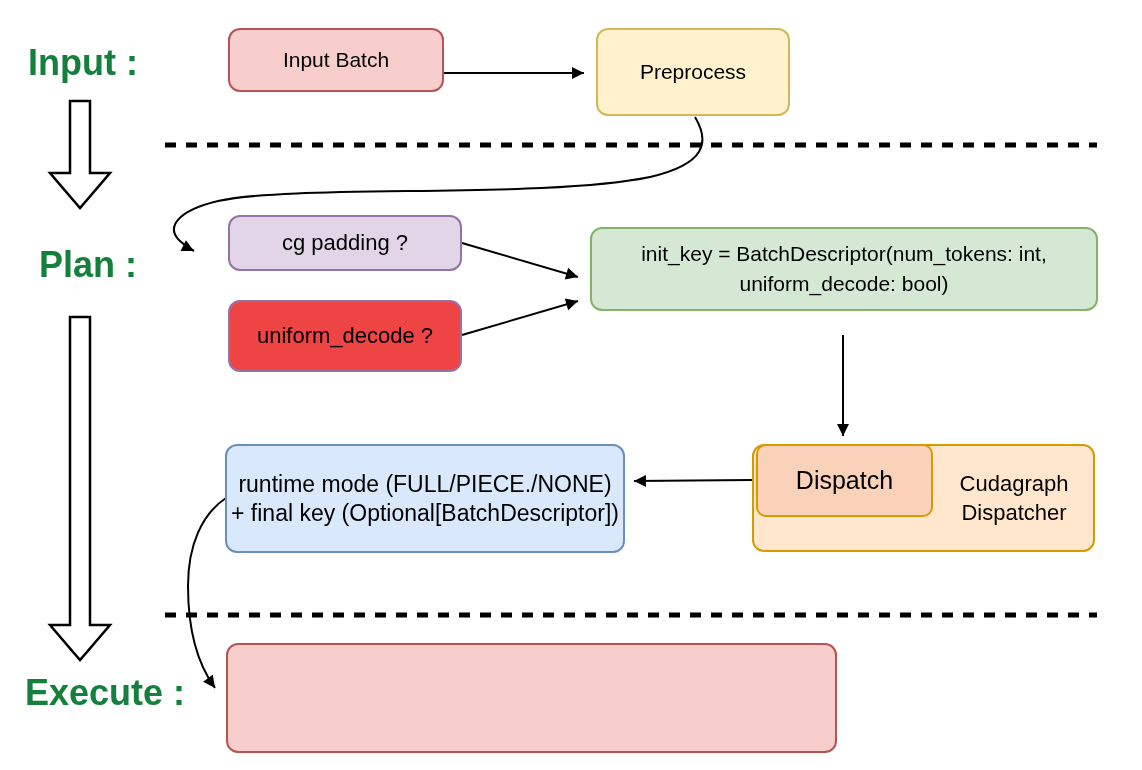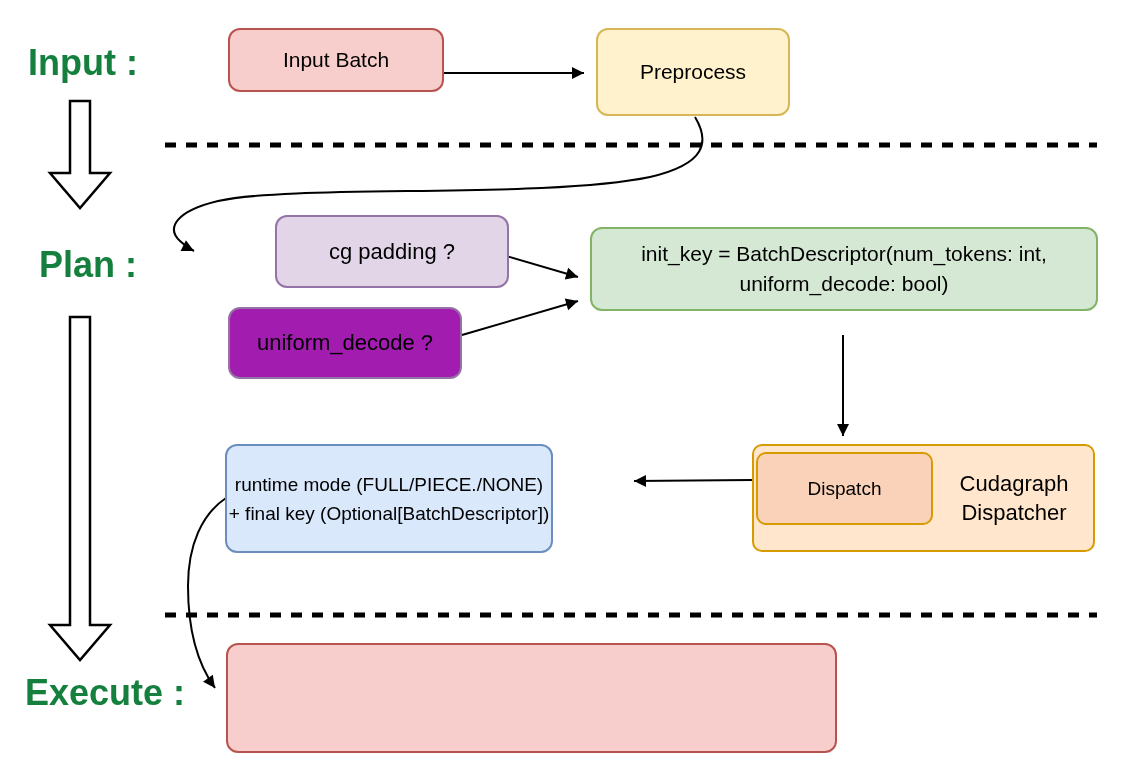--- a/index.html
+++ b/index.html
@@ -27,31 +27,31 @@
     display: flex;
     flex-direction: column;
     align-items: center;
     justify-content: center;
     text-align: center;
     color: #000000;
   }
   .node span { display: block; }
   #node-input-batch   { left: 228px; top: 28px;  width: 216px; height: 64px; font-size: 21px; }
   #node-preprocess    { left: 596px; top: 28px;  width: 194px; height: 88px; font-size: 21px; align-items: center; }
-  #node-cg-padding    { left: 228px; top: 215px; width: 234px; height: 73px; font-size: 22px; margin-left: 47px; }
+  #node-cg-padding    { left: 228px; top: 215px; width: 234px; height: 56px; font-size: 22px; }
   #node-uniform-decode{ left: 228px; top: 300px; width: 234px; height: 72px; font-size: 22px; }
   #node-init-key      { left: 590px; top: 227px; width: 508px; height: 84px; font-size: 21px; line-height: 30px; }
   #node-cudagraph     { left: 752px; top: 444px; width: 343px; height: 108px; }
   #cudagraph-text {
     position: absolute; left: 181px; right: 0; top: 0; bottom: 0;
     display: flex; flex-direction: column; align-items: center; justify-content: center;
     font-size: 22px; line-height: 29px; text-align: center;
   }
-  #node-dispatch      { left: 756px; top: 444px; width: 177px; height: 73px; font-size: 19px; border-radius: 10px; margin-top: 8px; }
-  #node-runtime-mode  { left: 225px; top: 444px; width: 328px; height: 109px; font-size: 19px; line-height: 29px; }
+  #node-dispatch      { left: 756px; top: 444px; width: 177px; height: 73px; font-size: 25px; border-radius: 10px; }
+  #node-runtime-mode  { left: 225px; top: 444px; width: 400px; height: 109px; font-size: 23px; line-height: 29px; }
   #node-execute-code  {
     left: 226px; top: 643px; width: 611px; height: 110px;
     font-family: "Liberation Mono", "DejaVu Sans Mono", monospace;
     font-size: 19px; line-height: 27px;
     align-items: flex-start; text-align: left;
     padding-left: 4px;
   }
   #node-execute-code span { white-space: pre; }
   #connector-layer {
     position: absolute; left: 0; top: 0; width: 1142px; height: 770px;
@@ -97,30 +97,30 @@
   </div>
 
   <div class="node" id="node-preprocess" style="background-color: rgb(255, 242, 204); border-color: rgb(214, 182, 86);">
     <span>Preprocess</span>
   </div>
 
   <div class="node" id="node-cg-padding" style="background-color: rgb(225, 213, 231); border-color: rgb(150, 115, 166);">
     <span>cg padding ?</span>
   </div>
 
-  <div class="node" id="node-uniform-decode" style="background-color: #a21caf; border-color: rgb(150, 115, 166); margin-top: 7px;">
+  <div class="node" id="node-uniform-decode" style="background-color: #ef4444; border-color: rgb(150, 115, 166);">
     <span>uniform_decode ?</span>
   </div>
 
   <div class="node" id="node-init-key" style="background-color: rgb(213, 232, 212); border-color: rgb(130, 179, 102);">
     <span>init_key = BatchDescriptor(num_tokens: int,</span>
     <span>uniform_decode: bool)</span>
   </div>
 
-  <div class="node" id="node-cudagraph" style="background-color: rgb(255, 230, 204); border-color: rgb(215, 155, 0); border-radius: 10px;">
+  <div class="node" id="node-cudagraph" style="background-color: rgb(255, 230, 204); border-color: rgb(215, 155, 0);">
     <div id="cudagraph-text">
       <span>Cudagraph</span>
       <span>Dispatcher</span>
     </div>
   </div>
 
   <div class="node" id="node-dispatch" style="background-color: rgb(250, 210, 185); border-color: rgb(215, 155, 0);">
     <span>Dispatch</span>
   </div>
 

